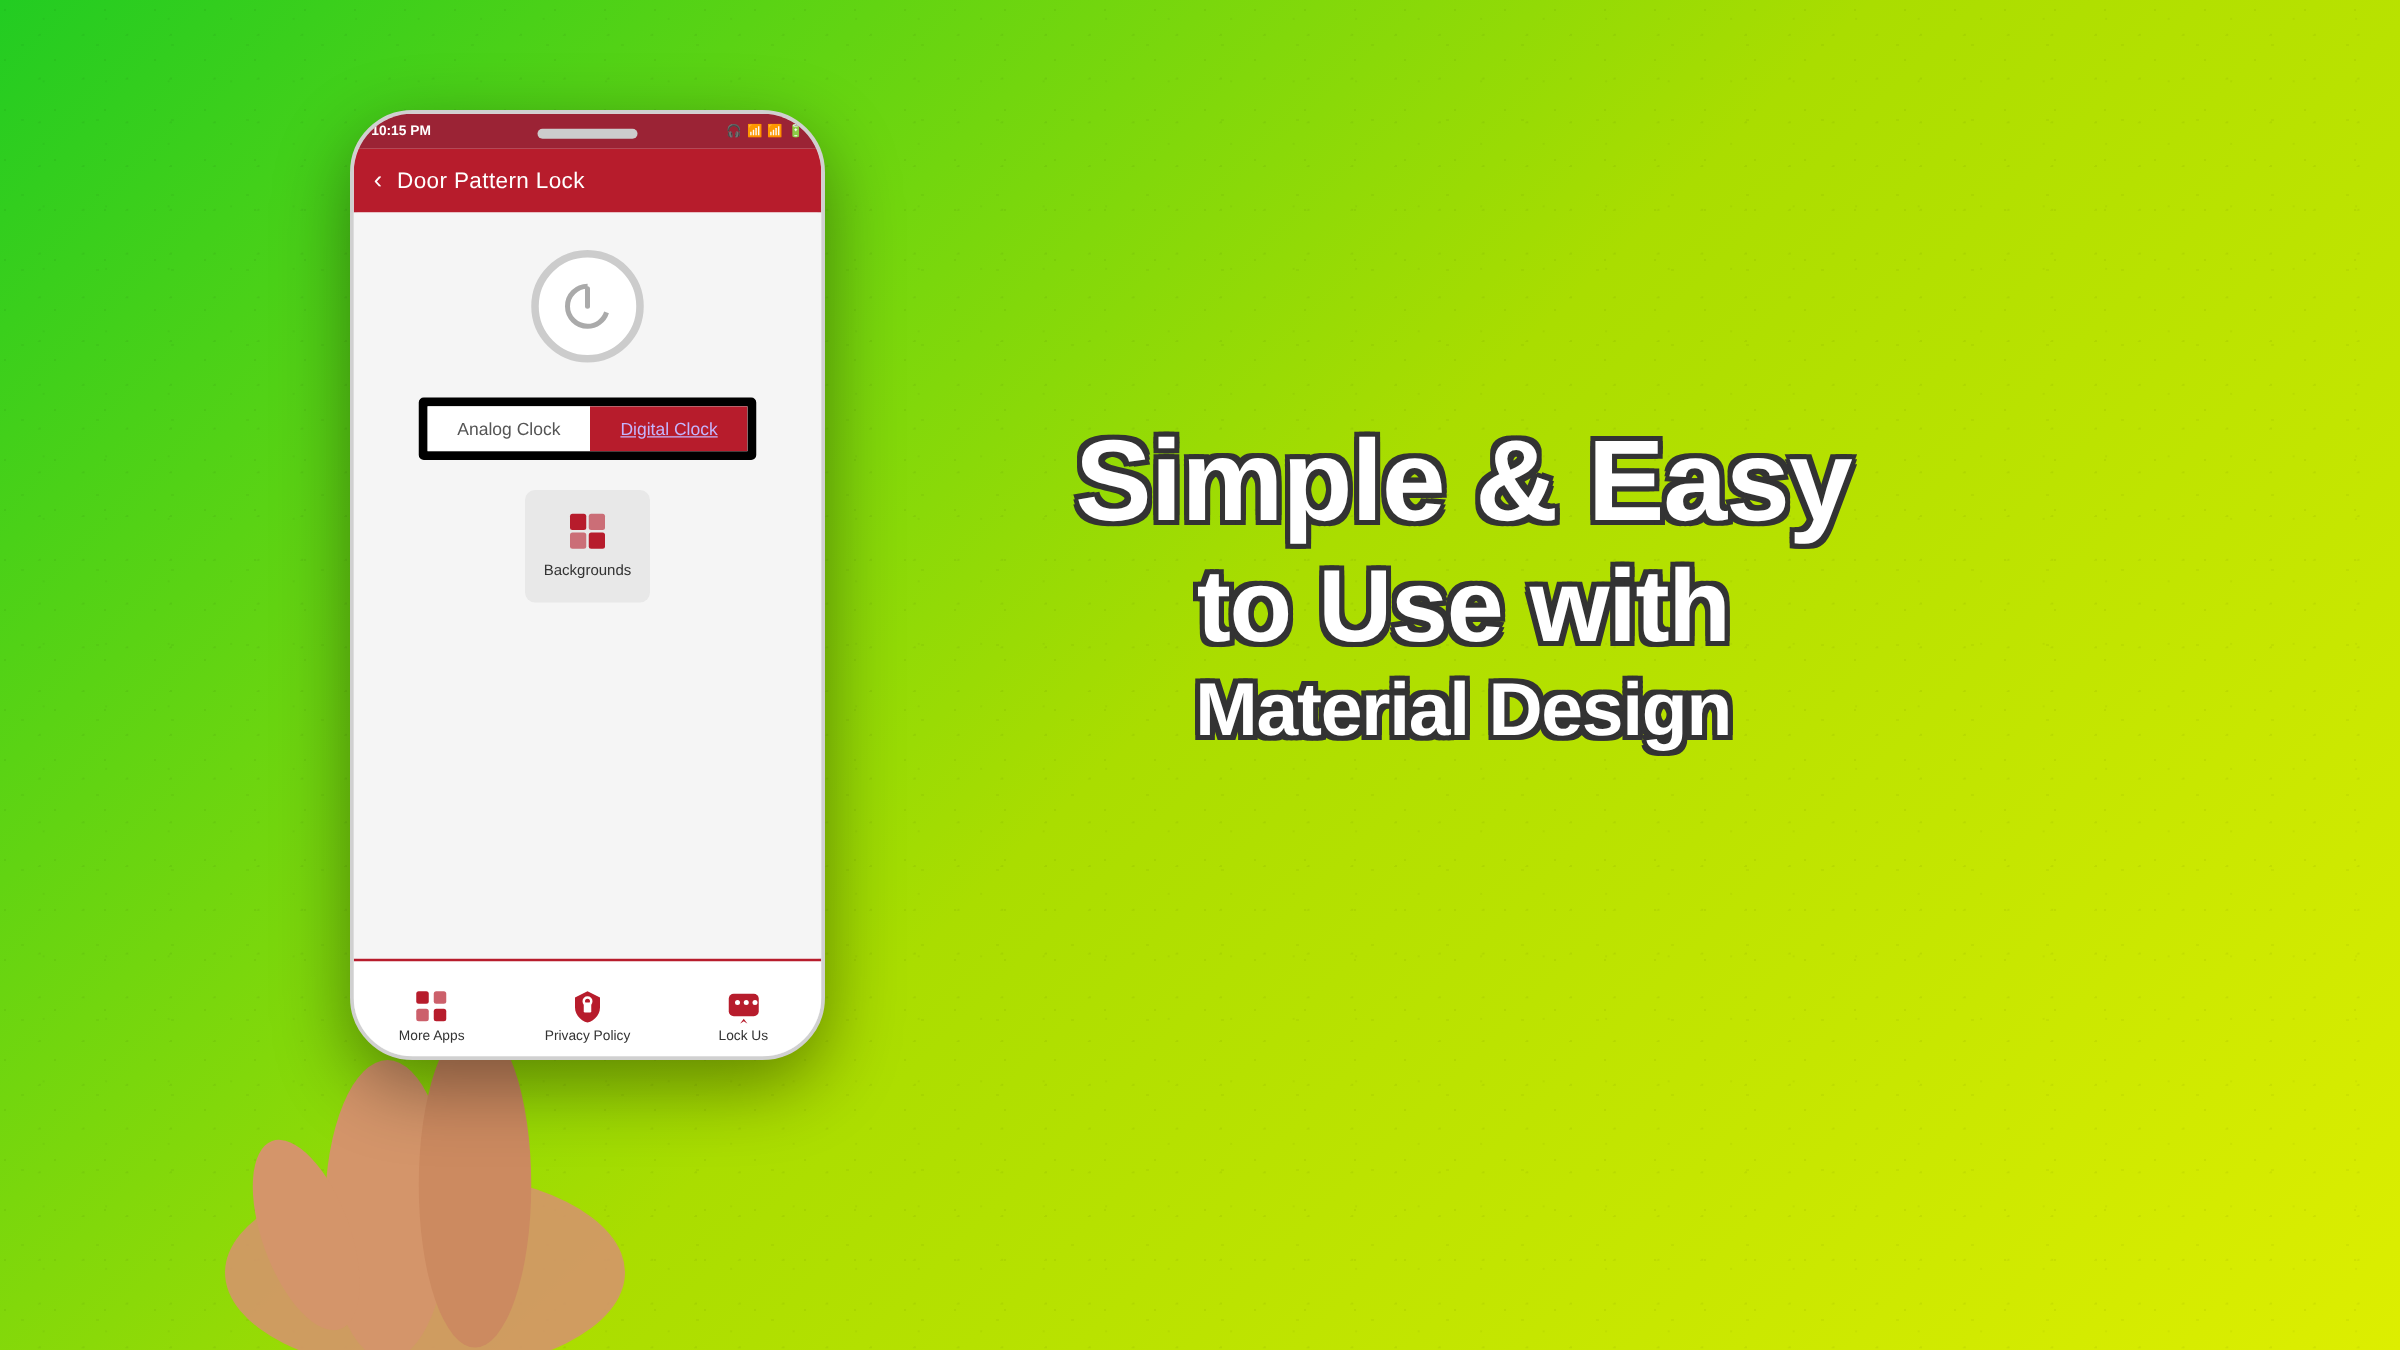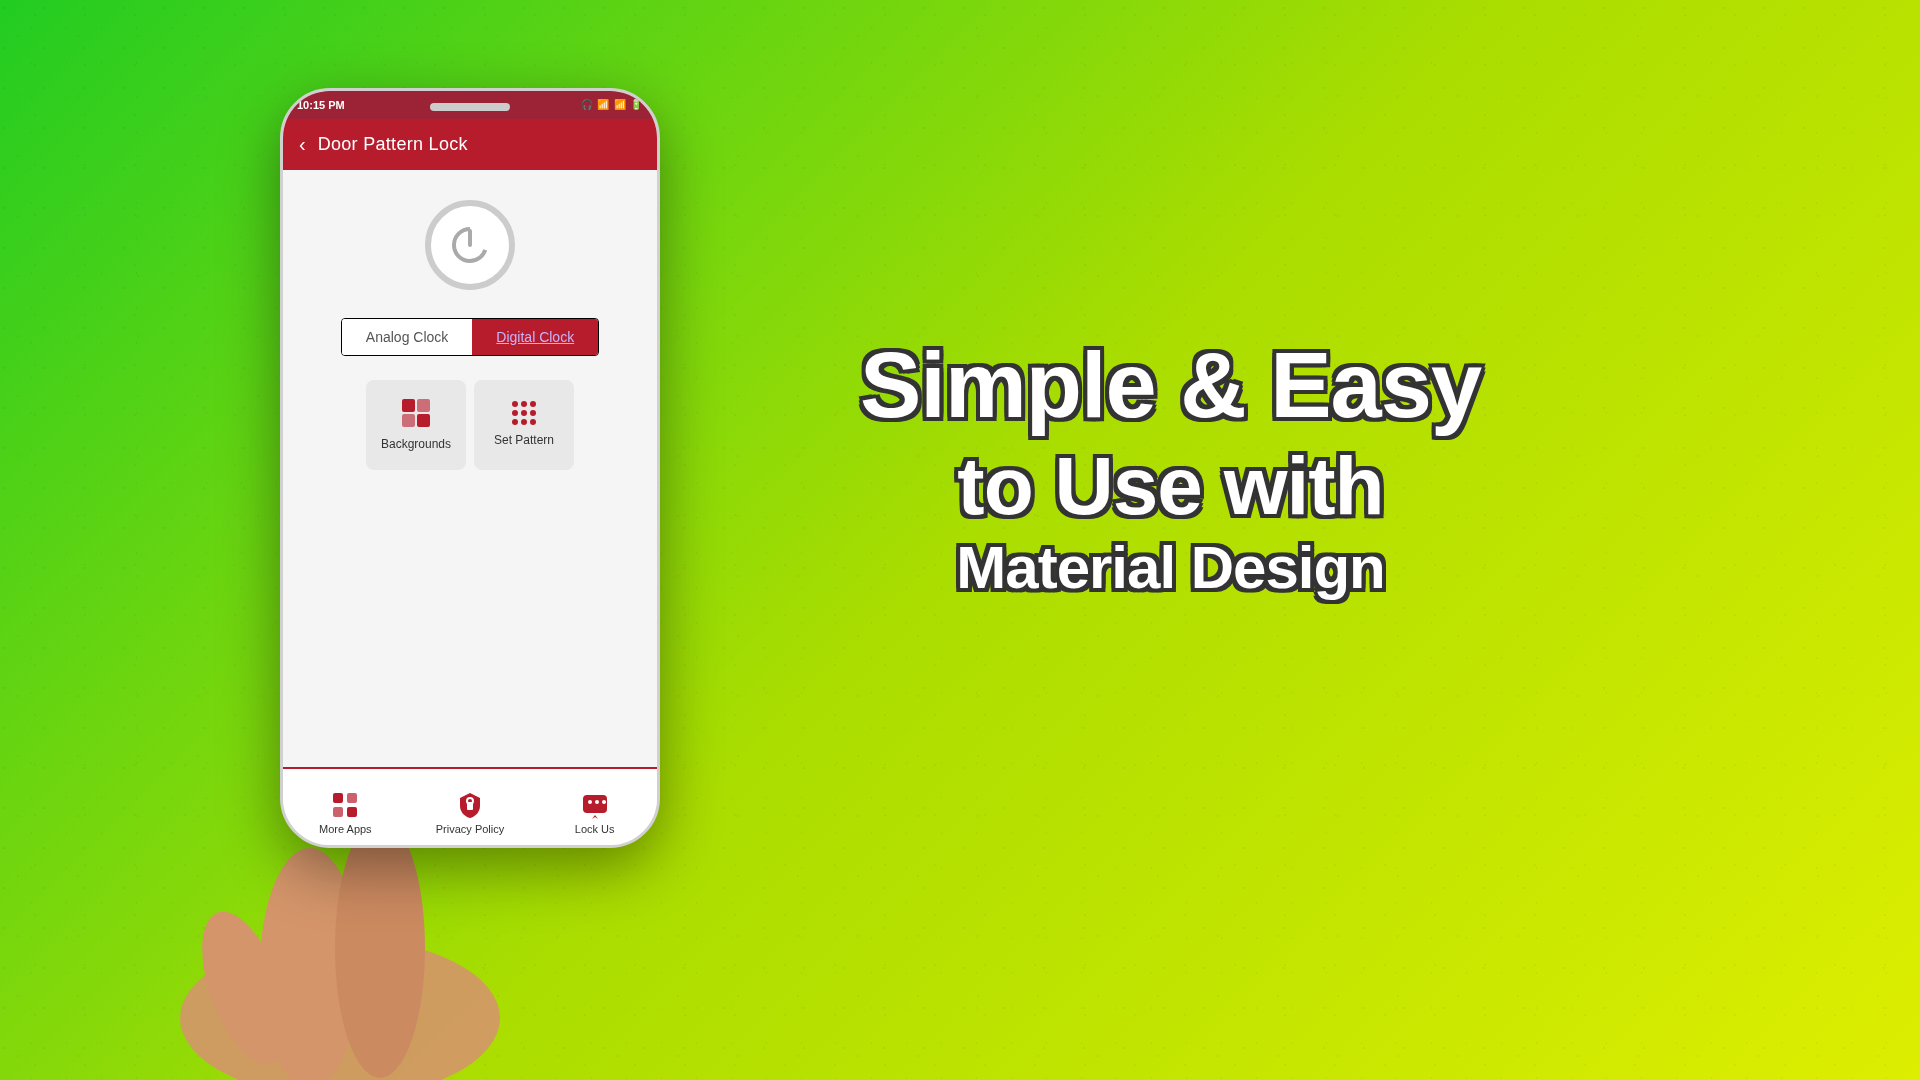--- a/index.html
+++ b/index.html
@@ -145,21 +145,21 @@
     .power-icon-svg {
       width: 44px;
       height: 44px;
     }
 
     
     .clock-toggle {
       display: flex;
       border-radius: 4px;
       overflow: hidden;
-      border: 1px solid #000000;
+      border: 7px solid #000000;
       margin-bottom: 24px;
       background: white;
     }
 
     .clock-btn {
       padding: 10px 24px;
       font-size: 14px;
       cursor: pointer;
       border: none;
       font-weight: 500;
@@ -352,34 +352,20 @@
             <div class="action-btn">
               <svg width="32" height="32" viewBox="0 0 32 32">
                 <rect x="2" y="2" width="13" height="13" rx="2" fill="#b71c2c"></rect>
                 <rect x="17" y="2" width="13" height="13" rx="2" fill="#b71c2c" opacity="0.6"></rect>
                 <rect x="2" y="17" width="13" height="13" rx="2" fill="#b71c2c" opacity="0.6"></rect>
                 <rect x="17" y="17" width="13" height="13" rx="2" fill="#b71c2c"></rect>
               </svg>
               <span class="action-btn-label">Backgrounds</span>
             </div>
 
-            <div class="action-btn">
-              <div class="grid-icon">
-                <div class="grid-dot"></div>
-                  <div class="grid-dot"></div>
-                  <div class="grid-dot"></div>
-                <div class="grid-dot"></div>
-                  <div class="grid-dot"></div>
-                  <div class="grid-dot"></div>
-                <div class="grid-dot"></div>
-                  <div class="grid-dot"></div>
-                  <div class="grid-dot"></div>
-              </div>
-              <span class="action-btn-label">Set Pattern</span>
-            </div>
 
 
           </div>
 
           <div class="content-spacer"></div>
 
         </div>
 
         <div class="bottom-nav">
 

